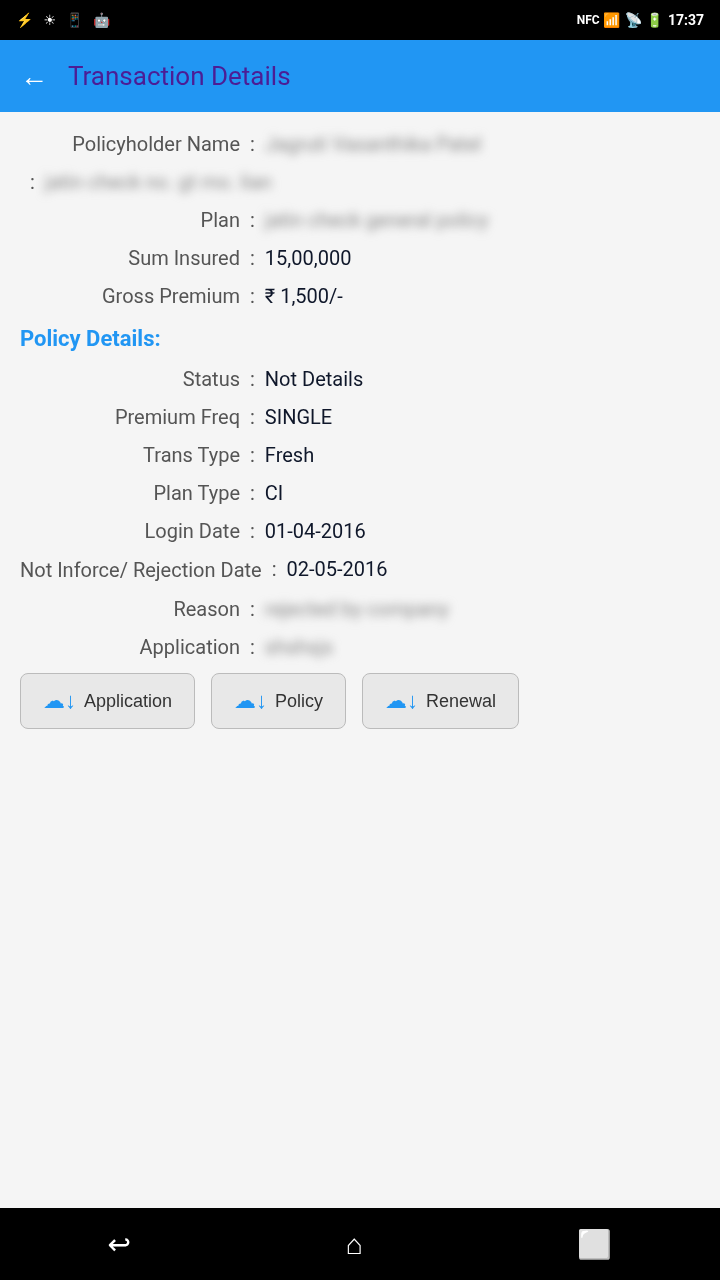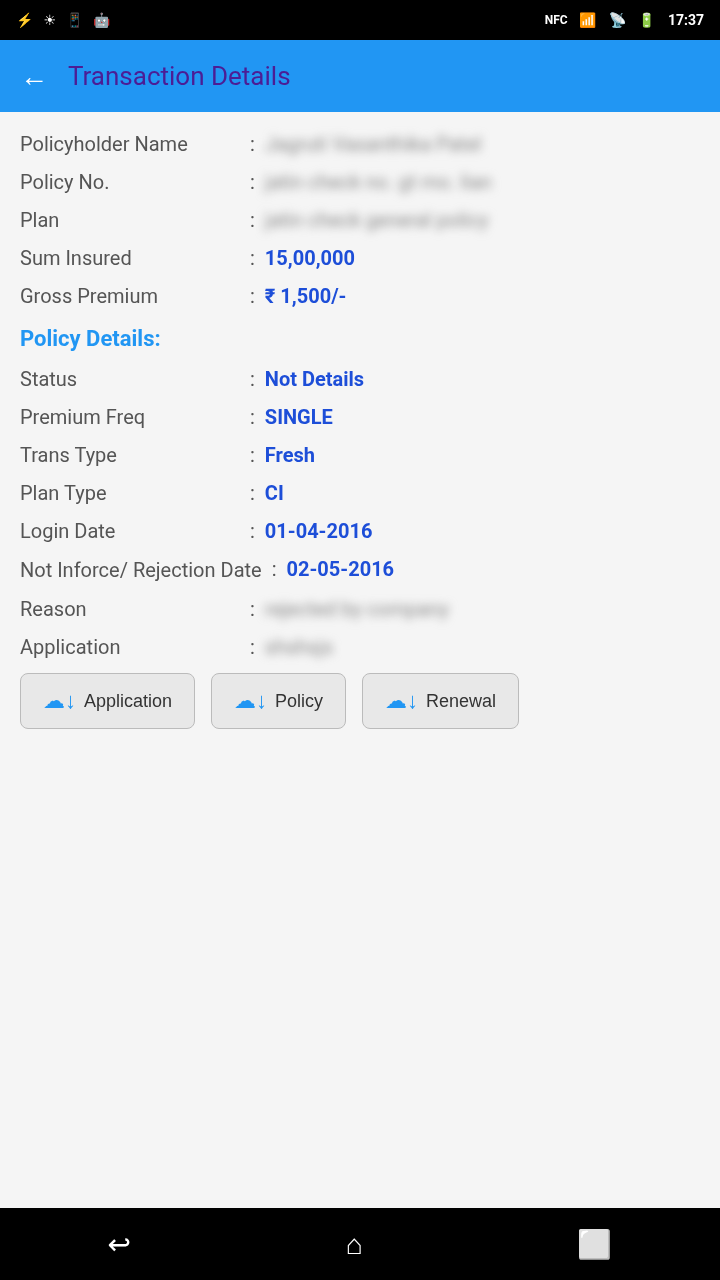--- a/index.html
+++ b/index.html
@@ -24,21 +24,21 @@
       padding: 0 16px;
       flex-shrink: 0;
     }
     .status-bar-left {
       display: flex;
       gap: 10px;
       align-items: center;
     }
     .status-bar-right {
       display: flex;
-      gap: 12px;
+      gap: 4px;
       align-items: center;
       color: #fff;
       font-size: 14px;
       font-weight: bold;
     }
     .status-icon {
       color: #fff;
       font-size: 14px;
     }
 
@@ -69,40 +69,41 @@
       background: #f5f5f5;
       padding: 20px 20px;
       overflow-y: auto;
     }
 
     
     .field-row {
       display: flex;
       align-items: flex-start;
       margin-bottom: 14px;
+      text-align: right;
     }
     .field-label {
       color: #555;
       font-size: 20px;
       min-width: 220px;
       flex-shrink: 0;
     }
     .field-colon {
       color: #555;
       font-size: 20px;
       margin: 0 10px;
       flex-shrink: 0;
     }
     .field-value {
       color: #333;
       font-size: 20px;
     }
     .field-value.bold {
-      font-weight: bold;
-      color: #1d4ed8;
+      font-weight: normal;
+      color: #0f172a;
     }
     .field-value.blurred {
       filter: blur(5px);
       color: #888;
       user-select: none;
     }
 
     
     .section-heading {
       color: #2196F3;
@@ -183,21 +184,20 @@
 
 <div class="content">
 
   <div class="field-row">
     <span class="field-label">Policyholder Name</span>
     <span class="field-colon">:</span>
     <span class="field-value blurred">Jagruti Vasanthika Patel</span>
   </div>
 
   <div class="field-row">
-    <span class="field-label">Policy No.</span>
     <span class="field-colon">:</span>
     <span class="field-value blurred">jatin check no. gt mo. lian</span>
   </div>
 
   <div class="field-row">
     <span class="field-label">Plan</span>
     <span class="field-colon">:</span>
     <span class="field-value blurred">jatin check general policy</span>
   </div>
 

